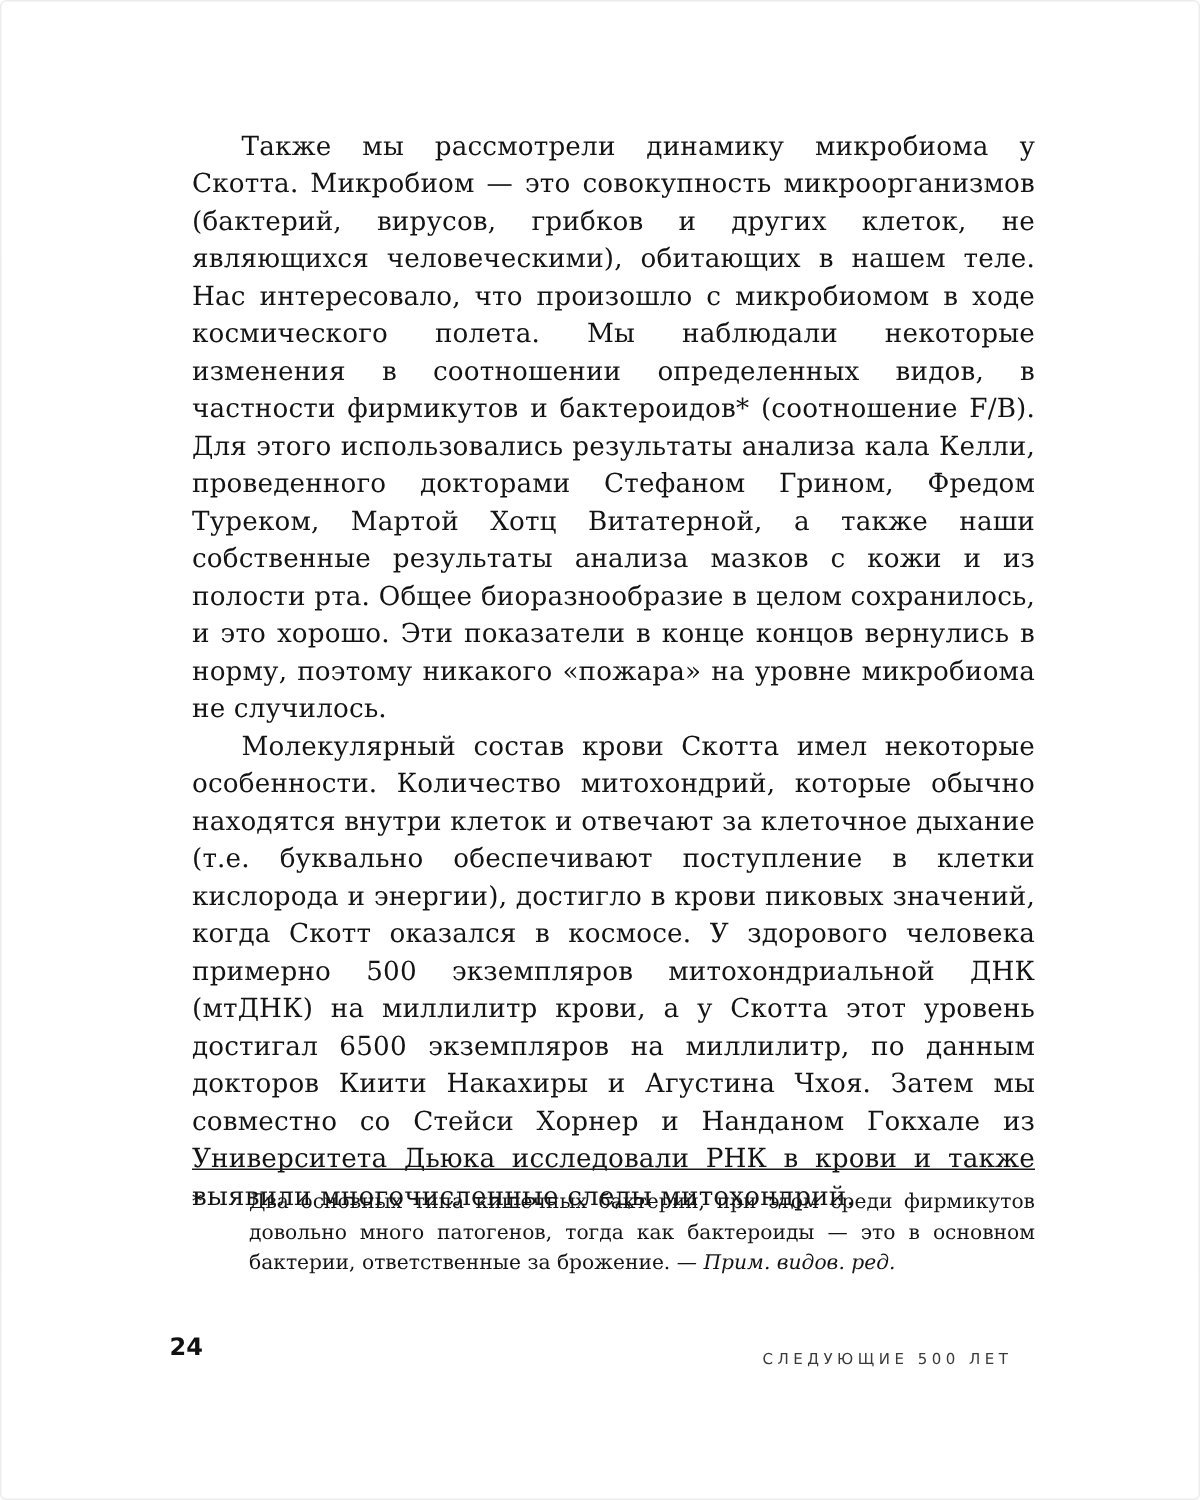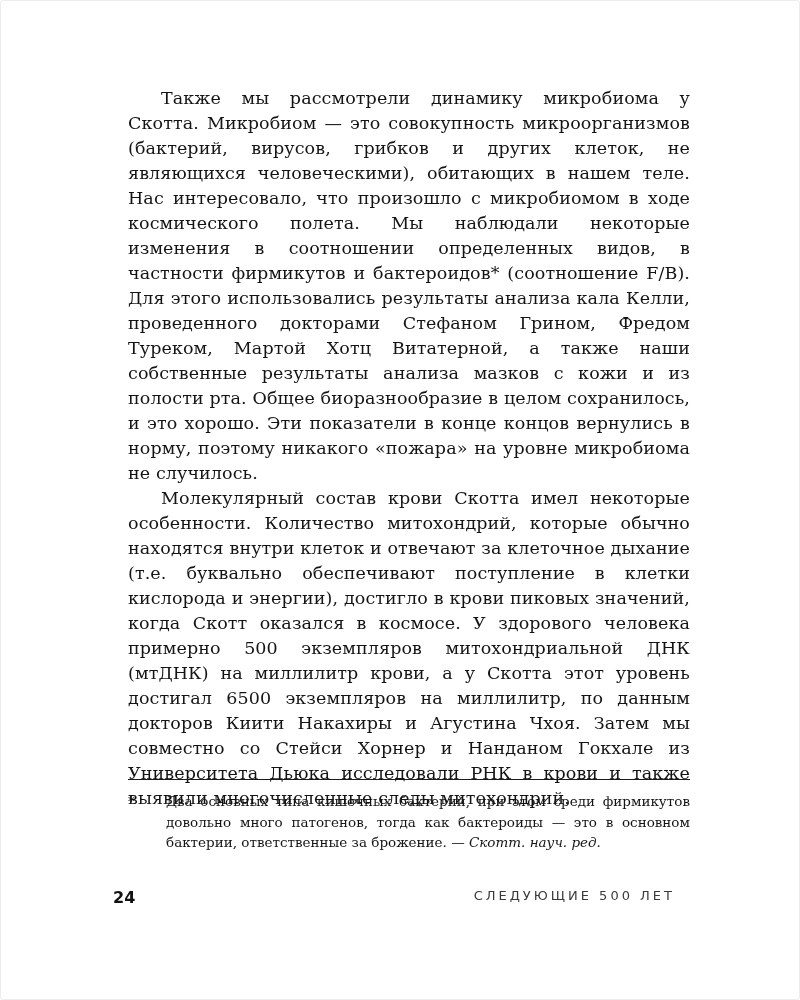--- a/index.html
+++ b/index.html
@@ -66,41 +66,42 @@
     align-items: flex-start;
   }
   .page-number {
     font-family: "DejaVu Sans", sans-serif;
     font-weight: 700;
     font-size: 16px;
     color: #111111;
   }
   .running-title {
     font-family: "DejaVu Sans", sans-serif;
-    font-size: 13px;
+    font-size: 10px;
     letter-spacing: 3px;
     color: #3a3a3a;
     text-transform: uppercase;
+    margin-top: 13px;
   }
 </style>
 </head>
 <body>
 
 <div class="page">
 
   <main class="body-text">
     <p class="para">Также мы рассмотрели динамику микробиома у Скотта. Микробиом — это совокупность микроорганизмов (бактерий, вирусов, грибков и других клеток, не являющихся человеческими), обитающих в нашем теле. Нас интересовало, что произошло с микробиомом в ходе космического полета. Мы наблюдали некоторые изменения в соотношении определенных видов, в частности фирмикутов и бактероидов* (соотношение F/B). Для этого использовались результаты анализа кала Келли, проведенного докторами Стефаном Грином, Фредом Туреком, Мартой Хотц Витатерной, а также наши собственные результаты анализа мазков с кожи и из полости рта. Общее биоразнообразие в целом сохранилось, и это хорошо. Эти показатели в конце концов вернулись в норму, поэтому никакого «пожара» на уровне микробиома не случилось.</p>
     <p class="para">Молекулярный состав крови Скотта имел некоторые особенности. Количество митохондрий, которые обычно находятся внутри клеток и отвечают за клеточное дыхание (т.е. буквально обеспечивают поступление в клетки кислорода и энергии), достигло в крови пиковых значений, когда Скотт оказался в космосе. У здорового человека примерно 500 экземпляров митохондриальной ДНК (мтДНК) на миллилитр крови, а у Скотта этот уровень достигал 6500 экземпляров на миллилитр, по данным докторов Киити Накахиры и Агустина Чхоя. Затем мы совместно со Стейси Хорнер и Нанданом Гокхале из Университета Дьюка исследовали РНК в крови и также выявили многочисленные следы митохондрий.</p>
   </main>
 
   <div class="footnote-section">
     <hr class="footnote-rule">
     <div class="footnote">
       <span class="fn-marker">*</span>
-      <span class="fn-text"><span>Два основных типа кишечных бактерий, при этом среди фирмикутов довольно много патогенов, тогда как бактероиды — это в основном бактерии, ответственные за брожение. — </span><em>Скотт. науч. ред.</em></span>
+      <span class="fn-text"><span>Два основных типа кишечных бактерий, при этом среди фирмикутов довольно много патогенов, тогда как бактероиды — это в основном бактерии, ответственные за брожение. — </span><em>Прим. видов. ред.</em></span>
     </div>
   </div>
 
   <footer class="page-footer">
     <span class="page-number">24</span>
     <span class="running-title">СЛЕДУЮЩИЕ 500 ЛЕТ</span>
   </footer>
 
 </div>
 

